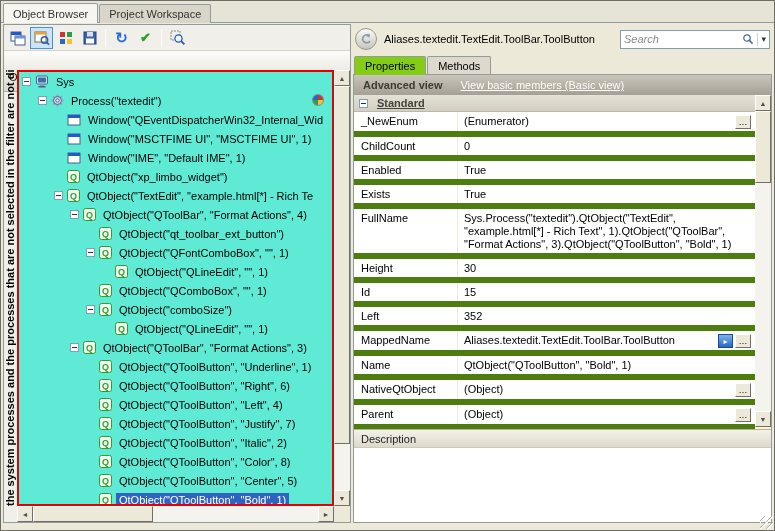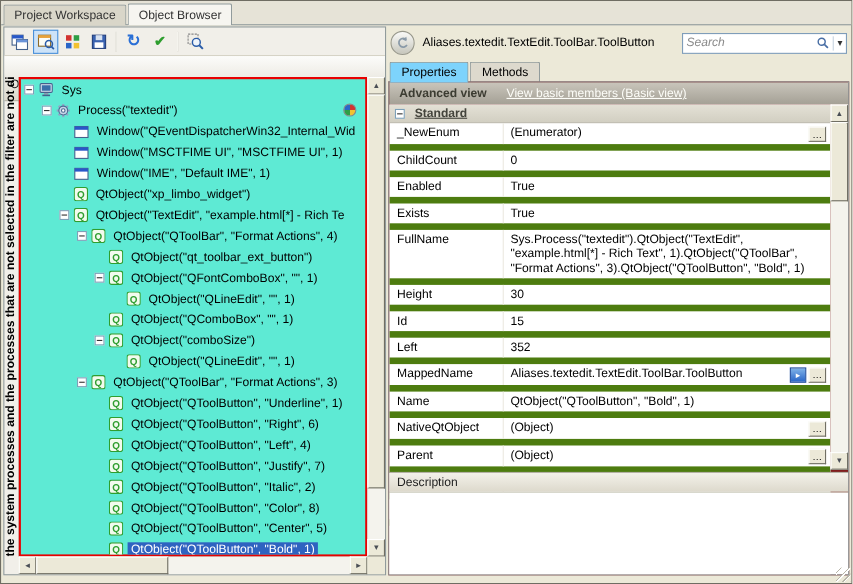--- a/index.html
+++ b/index.html
@@ -69,24 +69,24 @@
   .objpath { margin-left: 7px; color: #000; }
   .searchbox { margin-left: auto; width: 150px; height: 19px; background: #fff;
     border: 1px solid #7f9db9; display: flex; align-items: center; padding: 0 3px; gap: 3px; }
   .searchbox .ph { flex: 1; color: #8a8a8a; font-style: italic; }
   .searchbox .ssep { width: 1px; height: 13px; background: #c8d4e0; }
   .dd-arrow { font-size: 9px; color: #333; }
 
   .rtabs { height: 20px; display: flex; align-items: flex-end; padding-left: 1px; }
   .rtab { padding: 3px 10px; border: 1px solid #919b9c; border-bottom: none;
     border-radius: 2px 2px 0 0; background: #ddd9cd; margin-right: 1px; position: relative; top: 1px; }
-  .rtab.active { background: #7dd3fc; z-index: 2; }
+  .rtab.active { background: #84cc16; z-index: 2; }
 
   .rcontent { position: absolute; top: 50px; left: 0; right: 0; bottom: 0;
-    border: 1px solid #919b9c; background: #7f1d1d; }
+    border: 1px solid #919b9c; background: #fef9c3; }
   .advbar { height: 20px; background: linear-gradient(#c9c5bb, #a4a095);
     display: flex; align-items: center; padding: 0 9px; gap: 18px; }
   .advbar b { color: #3c3c32; }
   .advbar a { color: #fdfdf8; text-decoration: underline; }
 
   .grid { position: absolute; top: 20px; left: 0; right: 16px; bottom: 0; overflow: hidden; background: #fff; }
   .group-hdr { height: 17px; background: linear-gradient(#e4e1d6, #d2cfc2); border-bottom: 1px solid #bcb9ac;
     display: flex; align-items: center; padding-left: 4px; gap: 5px; }
   .group-hdr b { color: #44443c; text-decoration: underline; }
   .prop-row { display: flex; border-bottom: 6px solid #4d7c0f; min-height: 19px; }
@@ -110,22 +110,22 @@
 
   .resize-grip { position: absolute; right: 1px; bottom: 1px; width: 13px; height: 13px;
     background: repeating-linear-gradient(135deg, transparent 0 3px, #b8b5a8 3px 4px, #fff 4px 5px); }
 </style>
 </head>
 <body>
 
 <div id="app">
 
   <div class="tabstrip">
+    <div class="wtab active">Object Browser</div>
     <div class="wtab">Project Workspace</div>
-    <div class="wtab active">Object Browser</div>
   </div>
 
   <div class="left">
 
     <div class="ltoolbar">
       <button class="tbtn">
         <svg width="16" height="16" viewBox="0 0 16 16">
           <rect x="1" y="2" width="10" height="9" fill="#fff" stroke="#44618c"></rect>
           <rect x="1" y="2" width="10" height="3" fill="#2858c8"></rect>
           <rect x="5" y="6" width="10" height="9" fill="#fff" stroke="#44618c"></rect>

